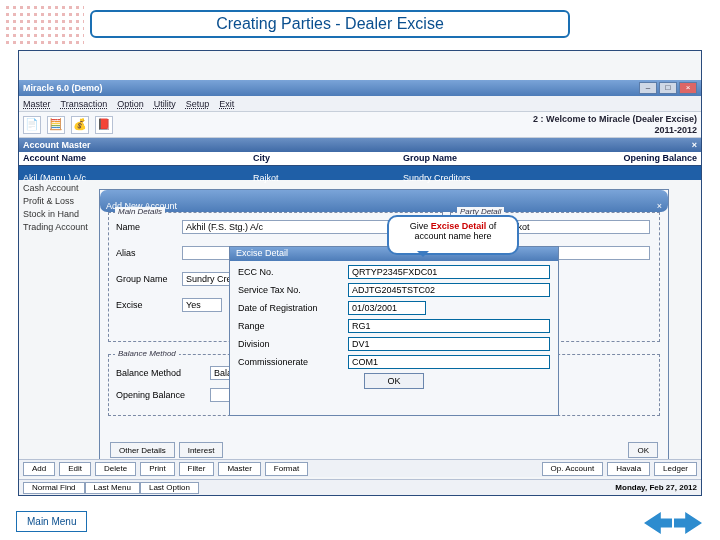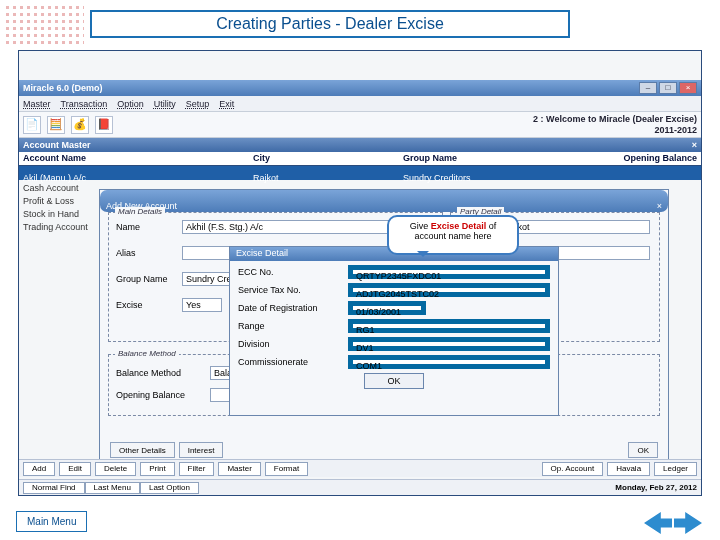--- a/index.html
+++ b/index.html
@@ -1,21 +1,21 @@
 <!DOCTYPE html>
 <html><head>
 <meta charset="utf-8">
 <style>
   * { box-sizing: border-box; margin: 0; padding: 0; font-family: Arial, sans-serif; }
   body { width: 720px; height: 540px; background: #fff; position: relative; overflow: hidden; }
   .dots { position: absolute; top: 4px; left: 4px; width: 80px; height: 40px;
           background-image: radial-gradient(#d88 1.5px, transparent 1.5px);
           background-size: 7px 7px; opacity: .6; z-index: 0;}
   .banner { position: absolute; top: 10px; left: 90px; width: 480px; height: 28px;
-            border: 2px solid #1a6fb3; border-radius: 0; background: #fff;
+            border: 2px solid #1a6fb3; border-radius: 6px; background: #fff;
             display: flex; align-items: center; justify-content: center;
             font-size: 16px; color: #0a4f8f; z-index: 1;}
   .app { position: absolute; top: 50px; left: 18px; width: 684px; height: 446px;
          border: 1px solid #2a4b7c; background: #f4f6f8; font-size: 9px; }
   .titlebar { height: 16px; background: linear-gradient(#7aa4d8,#4d7cb8);
               display: flex; align-items: center; color:#fff; padding:0 4px;margin-top:29px; }
   .titlebar .t { font-weight: bold; font-size: 9px;}
   .titlebar .spacer { flex:1; }
   .winbtn { width:18px; height:12px; margin-left:2px; background:#cfd8e6;
             border:1px solid #5a7ba8; font-size:8px; line-height:10px; text-align:center; color:#223;}
@@ -51,21 +51,21 @@
             font-size:8px; font-style:italic; color:#334; padding:0 3px;}
   .fld { position:absolute; font-size:9px; }
   .inp { position:absolute; background:#fff; border:1px solid #8fa2be;
          font-size:9px; padding:1px 3px; height:14px; overflow:hidden; white-space:nowrap;}
   .excise { position:absolute; top:195px; left:210px; width:330px; height:170px;
             background:#f5f7fa; border:1px solid #6a86ad; }
   .excise .etitle{ height:14px; background:linear-gradient(#7aa4d8,#4d7cb8);
             color:#fff; font-size:9px; padding:1px 6px;}
   .exrow { display:flex; align-items:center; margin:4px 8px; }
   .exlabel { width:110px; font-size:9px; }
-  .exinp { flex:1; height:14px; border:5px solid #0369a1; background:#fff;
+  .exinp { flex:1; height:14px; border:1px solid #0369a1; background:#fff;
            font-size:9px; padding:1px 3px;}
   .okbtn { width:60px; height:16px; border:1px solid #6a86ad; background:#eef1f6;
            font-size:9px; margin:4px auto 0; display:block;}
   .callout { position:absolute; top:164px; left:368px; width:132px; height:40px;
              background:#fff; border:2px solid #3c7bc1; border-radius:10px;
              font-size:9px; text-align:center; padding:4px 6px; z-index:5;}
   .callout::after { content:""; position:absolute; bottom:-10px; left:28px;
              border:6px solid transparent; border-top-color:#3c7bc1;}
   .red { color:#c00; font-weight:bold; }
   .bottombar { position:absolute; bottom:18px; left:0; right:0; height:18px;

